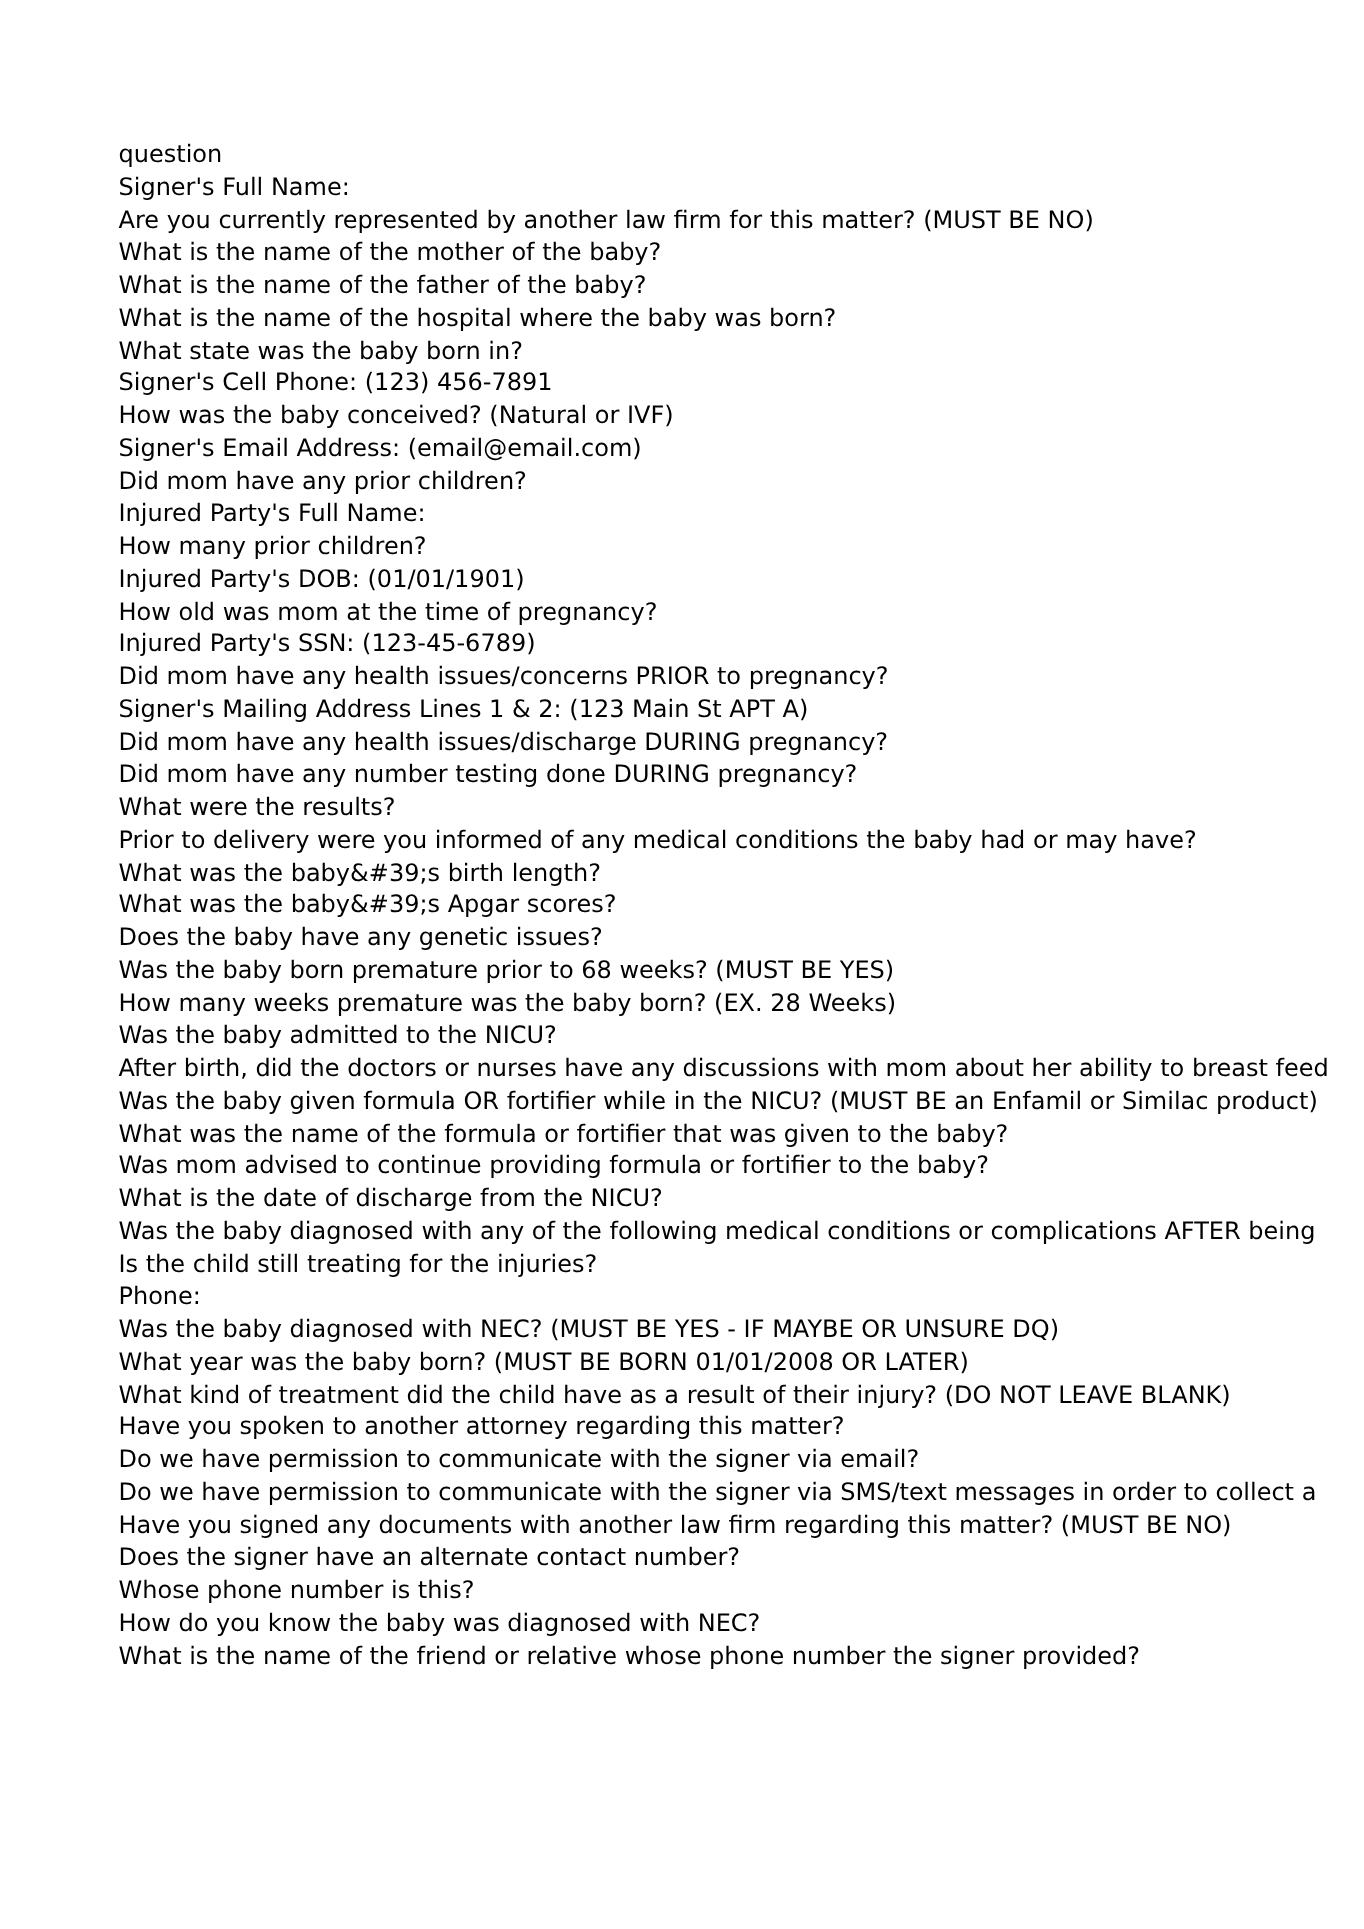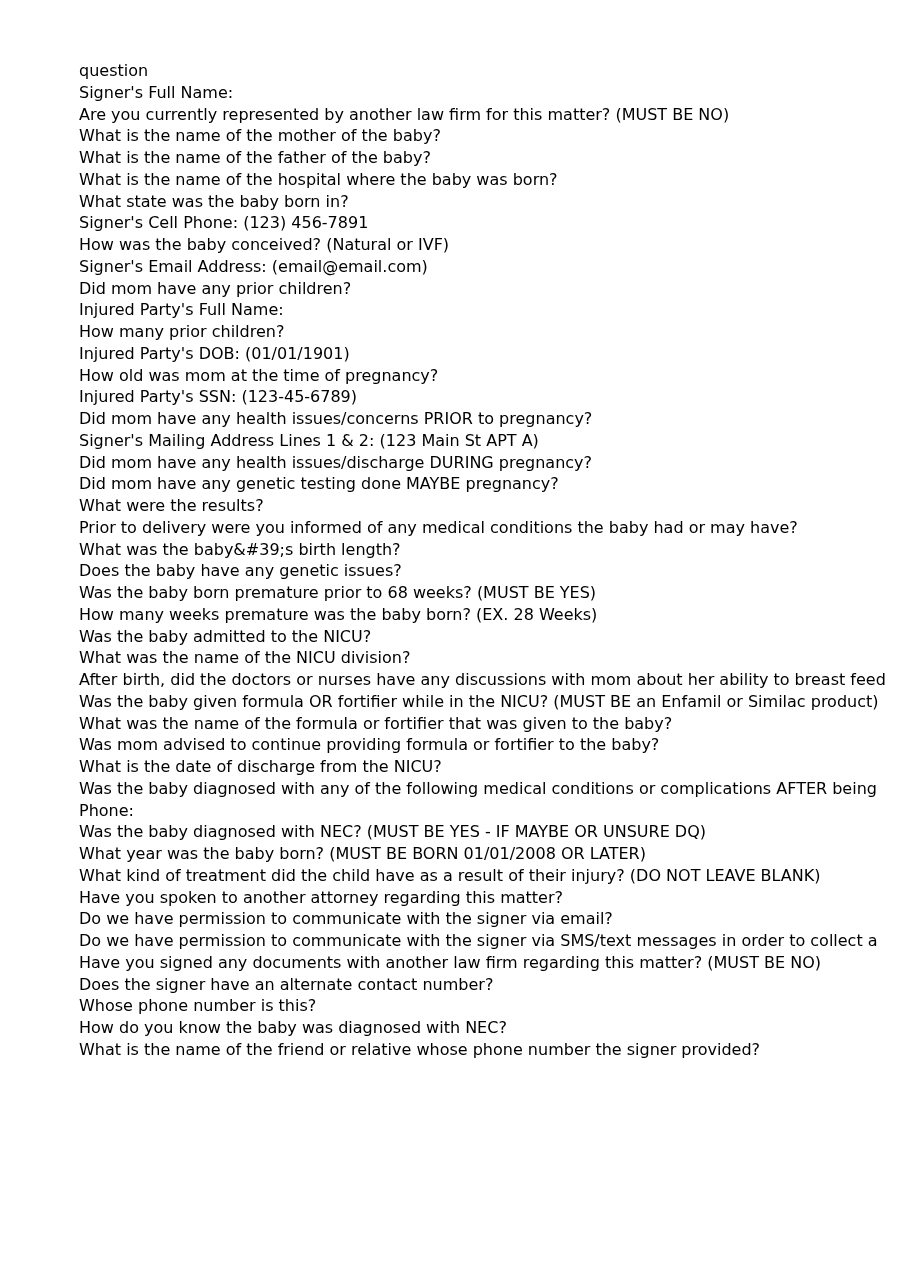--- a/index.html
+++ b/index.html
@@ -9,21 +9,21 @@
   body {
     width: 909px;
     height: 1286px;
     overflow: hidden;
     background: #ffffff;
     color: #000000;
     font-family: "DejaVu Sans", sans-serif;
     font-size: 16px;
   }
   .doc {
-    padding: 60px 0 0 79px;
+    padding: 92px 0 0 79px;
     width: 830px;
   }
   .line {
     white-space: pre;
     line-height: 21.76px;
     height: 21.76px;
     overflow: visible;
   }
 </style>
 </head>
@@ -43,35 +43,36 @@
       <div class="line">Signer's Email Address: (email@email.com)</div>
       <div class="line">Did mom have any prior children?</div>
       <div class="line">Injured Party's Full Name:</div>
       <div class="line">How many prior children?</div>
       <div class="line">Injured Party's DOB: (01/01/1901)</div>
       <div class="line">How old was mom at the time of pregnancy?</div>
       <div class="line">Injured Party's SSN: (123-45-6789)</div>
       <div class="line">Did mom have any health issues/concerns PRIOR to pregnancy?</div>
       <div class="line">Signer's Mailing Address Lines 1 &amp; 2: (123 Main St APT A)</div>
       <div class="line">Did mom have any health issues/discharge DURING pregnancy?</div>
-      <div class="line">Did mom have any genetic testing done MAYBE pregnancy?</div>
+      <div class="line">Did mom have any number testing done DURING pregnancy?</div>
       <div class="line">What were the results?</div>
       <div class="line">Prior to delivery were you informed of any medical conditions the baby had or may have?</div>
       <div class="line">What was the baby&amp;#39;s birth length?</div>
+      <div class="line">What was the baby&amp;#39;s Apgar scores?</div>
       <div class="line">Does the baby have any genetic issues?</div>
       <div class="line">Was the baby born premature prior to 68 weeks? (MUST BE YES)</div>
       <div class="line">How many weeks premature was the baby born? (EX. 28 Weeks)</div>
       <div class="line">Was the baby admitted to the NICU?</div>
-      <div class="line">What was the name of the NICU division?</div>
       <div class="line">After birth, did the doctors or nurses have any discussions with mom about her ability to breast feed</div>
       <div class="line">Was the baby given formula OR fortifier while in the NICU? (MUST BE an Enfamil or Similac product)</div>
       <div class="line">What was the name of the formula or fortifier that was given to the baby?</div>
       <div class="line">Was mom advised to continue providing formula or fortifier to the baby?</div>
       <div class="line">What is the date of discharge from the NICU?</div>
       <div class="line">Was the baby diagnosed with any of the following medical conditions or complications AFTER being</div>
+      <div class="line">Is the child still treating for the injuries?</div>
       <div class="line">Phone:</div>
       <div class="line">Was the baby diagnosed with NEC? (MUST BE YES - IF MAYBE OR UNSURE DQ)</div>
       <div class="line">What year was the baby born? (MUST BE BORN 01/01/2008 OR LATER)</div>
       <div class="line">What kind of treatment did the child have as a result of their injury? (DO NOT LEAVE BLANK)</div>
       <div class="line">Have you spoken to another attorney regarding this matter?</div>
       <div class="line">Do we have permission to communicate with the signer via email?</div>
       <div class="line">Do we have permission to communicate with the signer via SMS/text messages in order to collect a</div>
       <div class="line">Have you signed any documents with another law firm regarding this matter? (MUST BE NO)</div>
       <div class="line">Does the signer have an alternate contact number?</div>
       <div class="line">Whose phone number is this?</div>

